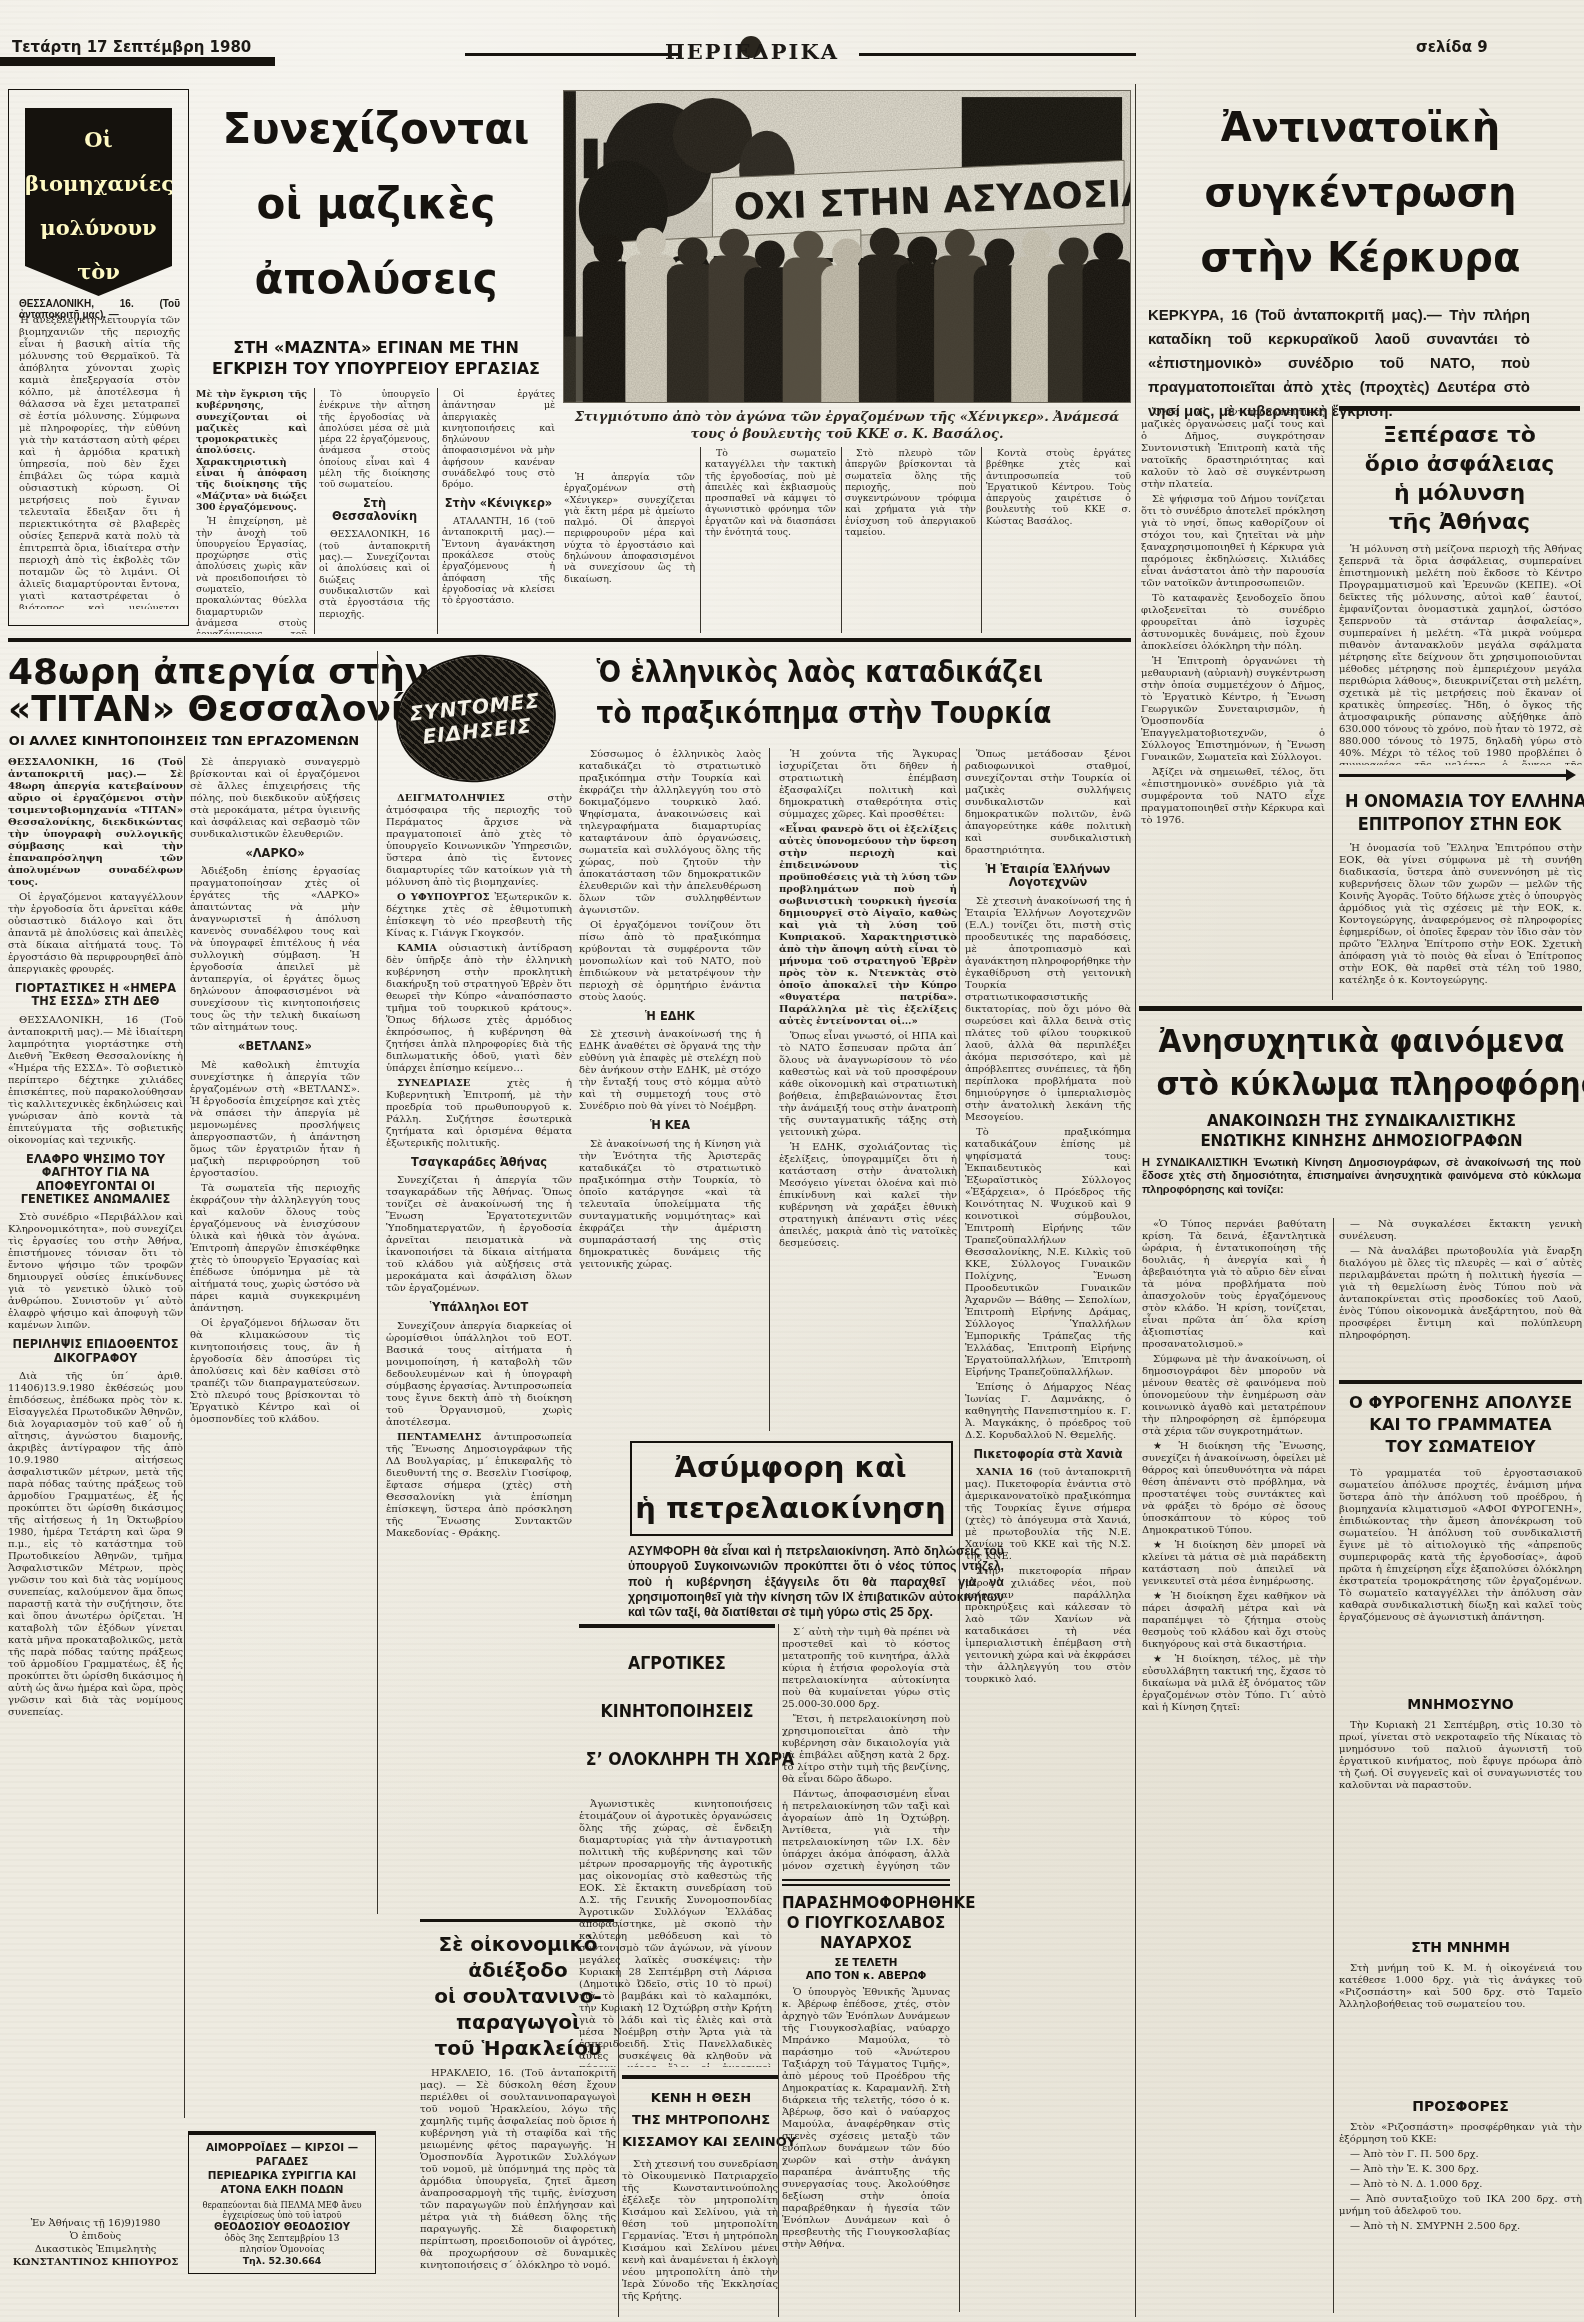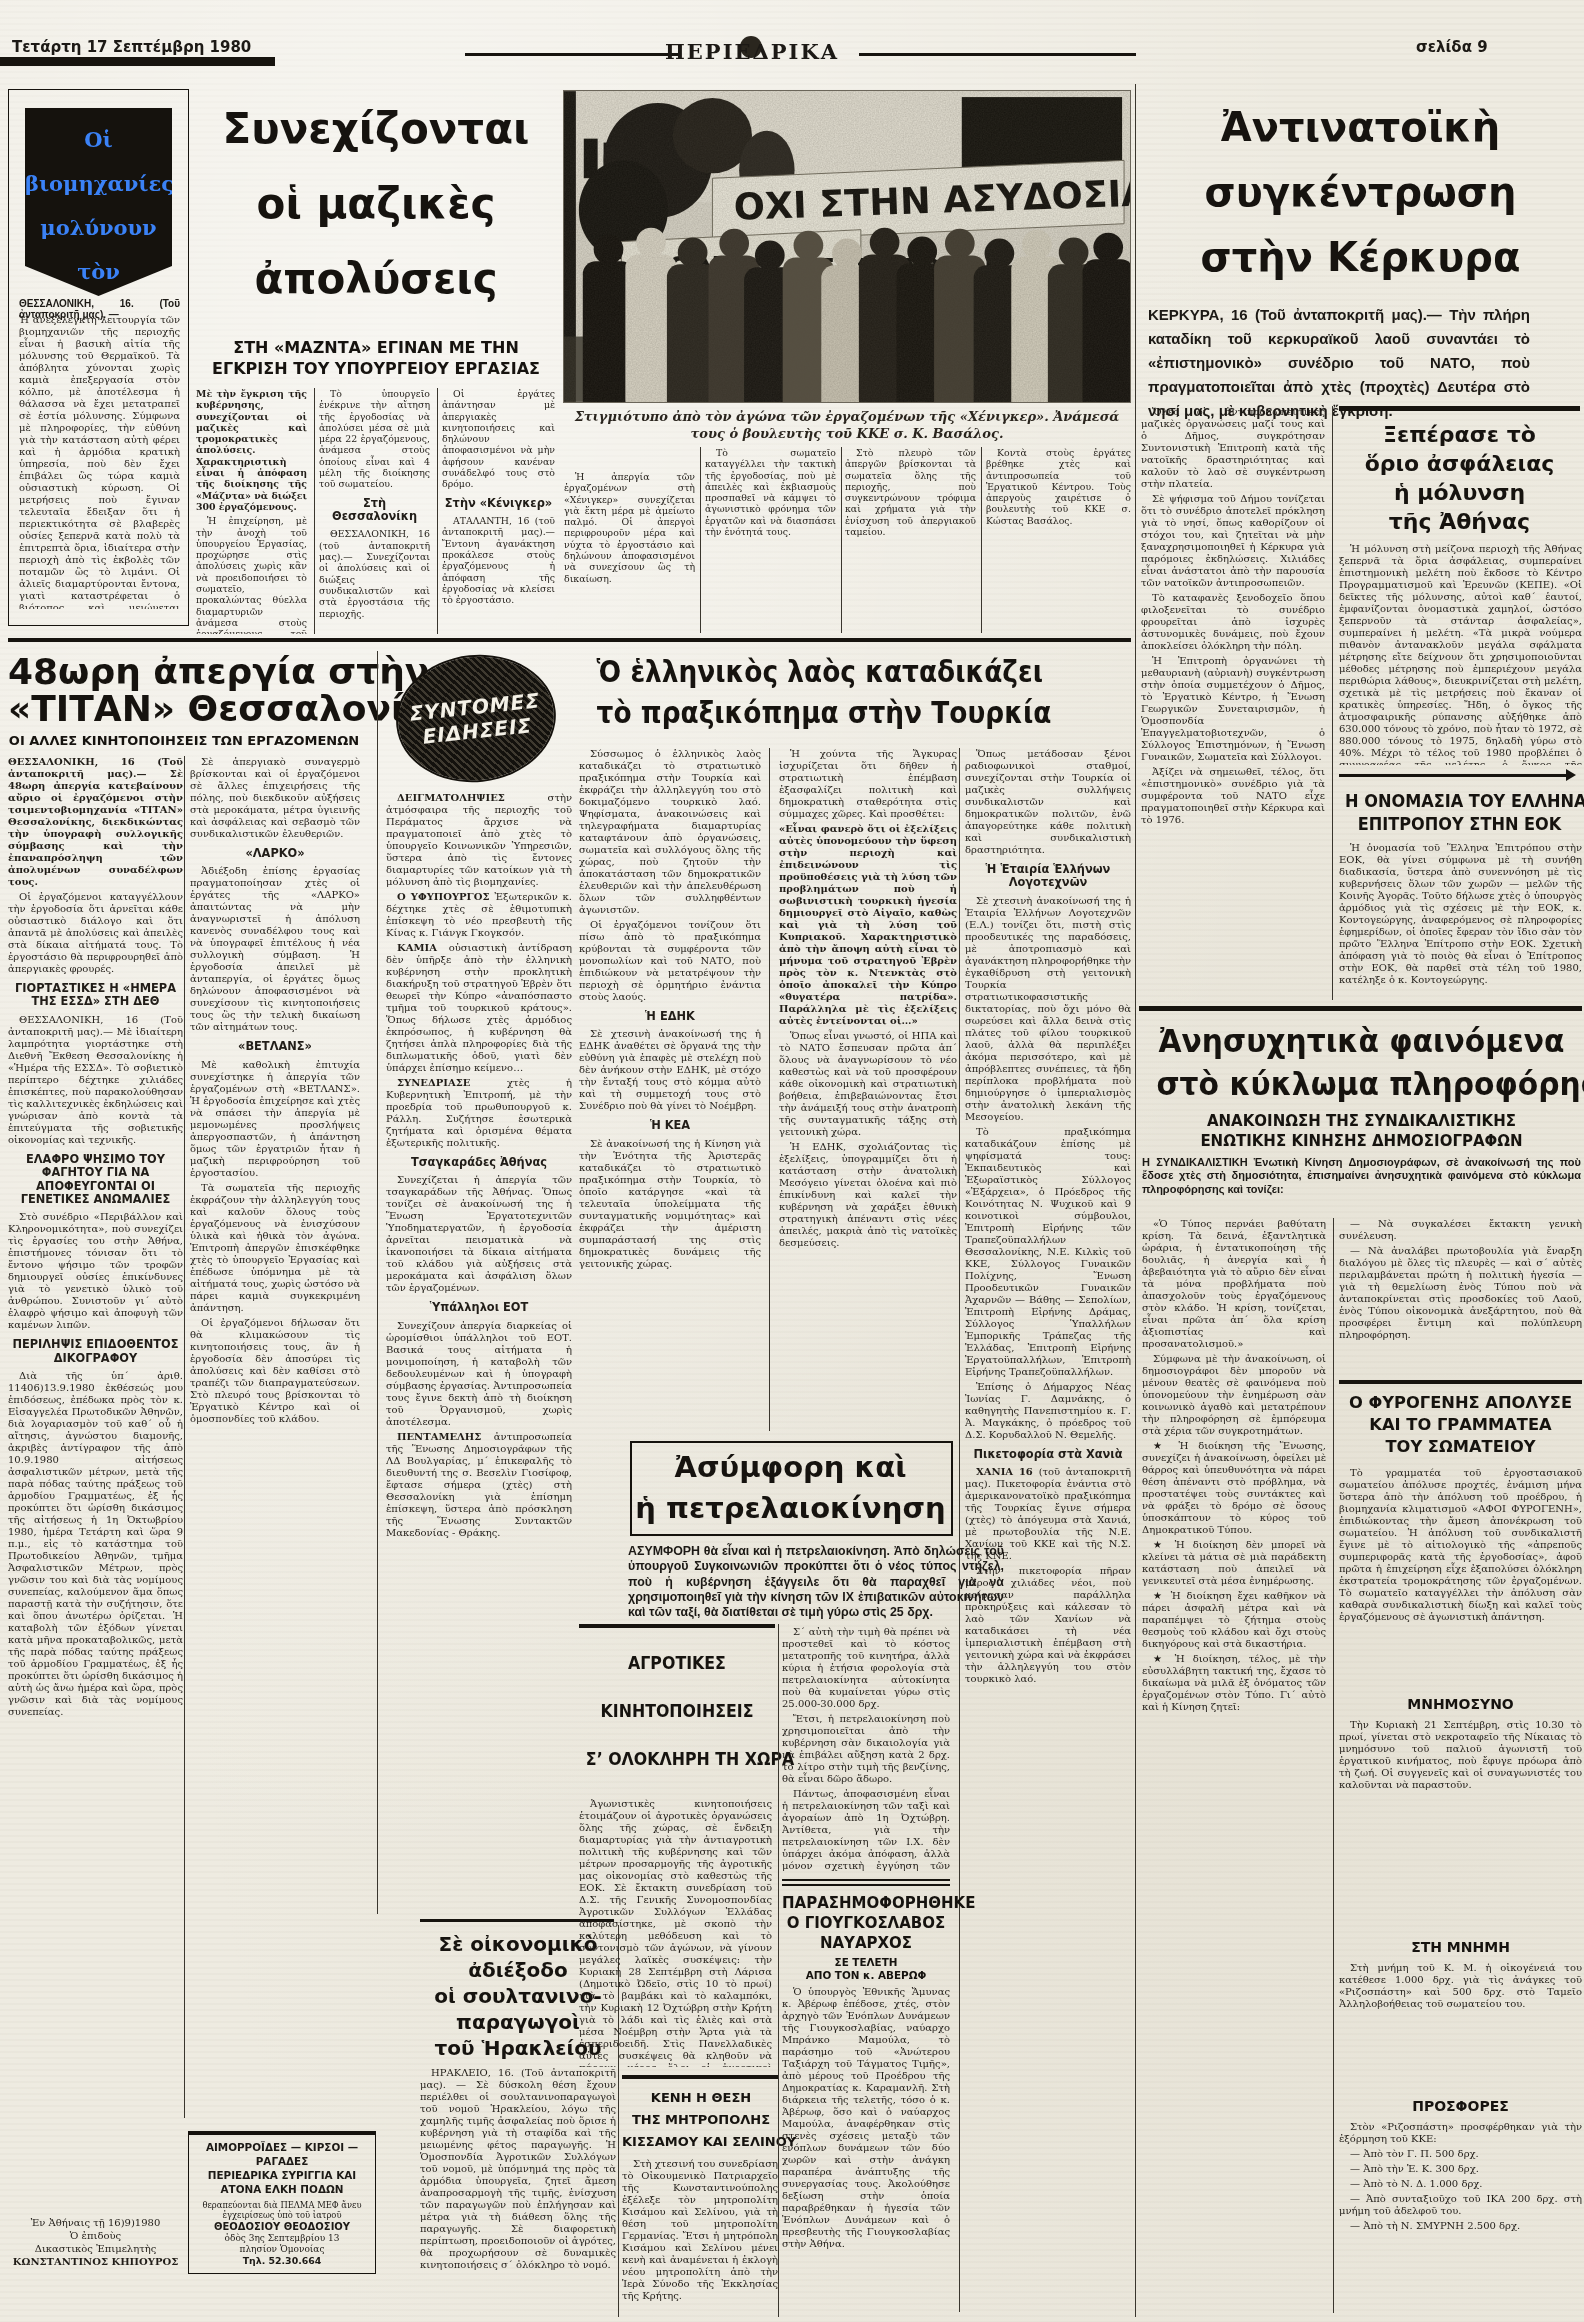--- a/index.html
+++ b/index.html
@@ -17,21 +17,21 @@
   .col-s{font-size:9.4px;line-height:11.3px;}
   .para{margin:0 0 3px 0;text-indent:11px;}
   .para.bold{font-weight:bold;text-indent:0;}
   .subhead{font:bold 11.4px/13.4px "DejaVu Sans",sans-serif;text-align:center;margin:7px 2px 5px;text-indent:0;}
   .cline{text-align:center;text-indent:0;margin:1px 0;}
   .cline.bold{font-weight:bold;}
   .hl{position:absolute;font-family:"DejaVu Sans",sans-serif;font-weight:bold;color:#16130f;text-align:center;}
   .hl div{white-space:nowrap;}
   .sq95{transform:scaleX(.95);} .sq88{transform:scaleX(.88);} .sq93{transform:scaleX(.93);}
   .serifbold{font-family:Liberation Sans, sans-serif;font-weight:bold;text-align:justify;}
-  .ribbon{position:absolute;background:#15120d;color:#3b82f6;text-align:center;
+  .ribbon{position:absolute;background:#15120d;color:#fef9c3;text-align:center;
           clip-path:polygon(0 0,100% 0,100% 84%,50% 100%,0 84%);}
   .ribbon div{font:bold 21px/44px "DejaVu Serif",serif;}
   .badge{position:absolute;border-radius:50%;
          background:repeating-linear-gradient(48deg,#13110d 0 3px,#3f3a30 3px 5px);
          box-shadow:0 0 0 2px #15120d;display:flex;flex-direction:column;justify-content:center;align-items:center;
          transform:rotate(-6deg);}
   .badge div{font:bold italic 20px/24px "DejaVu Sans",sans-serif;color:#f4f1e7;letter-spacing:1px;}
   .adbox{position:absolute;border:1px solid #15120d;border-top:4px solid #15120d;text-align:center;padding:5px 4px;box-sizing:border-box;}
   .arrowline{position:absolute;height:3px;background:#17140f;}
   .arrowline:after{content:"";position:absolute;right:-9px;top:-5px;border-left:10px solid #17140f;border-top:6.4px solid transparent;border-bottom:6.4px solid transparent;}

